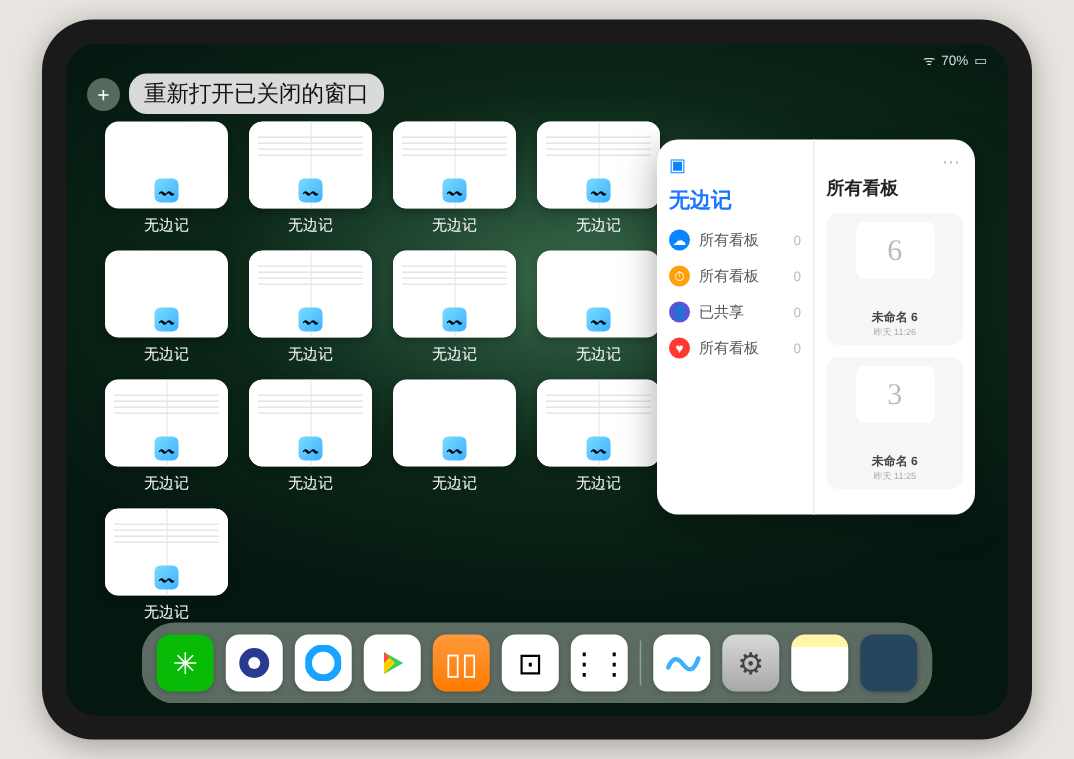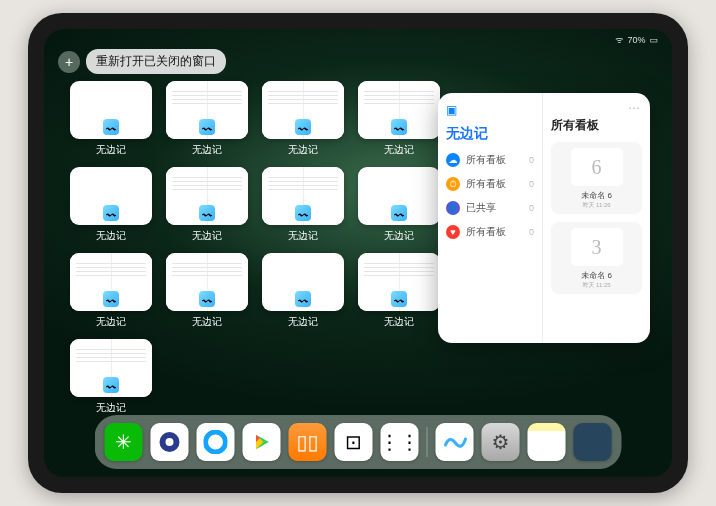--- a/index.html
+++ b/index.html
@@ -38,21 +38,21 @@
     width: 22px; height: 22px; border-radius: 11px;
     background: rgba(120,140,125,.7);
     color: #fff; font-size: 14px; font-weight: 300;
     display: flex; align-items: center; justify-content: center;
     cursor: pointer;
   }
   .reopen-label {
     background: rgba(240,240,240,.9);
     border-radius: 12px;
     padding: 4px 10px;
-    font-size: 12px; color: #111;
+    font-size: 15px; color: #111;
   }
   .app-grid {
     position: absolute; top: 52px; left: 24px;
     display: grid;
     grid-template-columns: repeat(4, 86px);
     grid-auto-rows: 82px;
     gap: 4px 10px;
   }
   .app-thumb {
     display: flex; flex-direction: column; align-items: center;
@@ -128,21 +128,21 @@
     background: #f6f6f6; border-radius: 8px;
     padding: 6px 4px 4px; margin-bottom: 8px;
     display: flex; flex-direction: column; align-items: center;
     cursor: pointer;
   }
   .board-canvas {
     width: 52px; height: 38px; background: #fff; border-radius: 5px;
     display: flex; align-items: center; justify-content: center;
     color: #bbb; font-size: 20px; font-family: cursive;
   }
-  .board-name { font-size: 8px; color: #444; margin-top: 4px; font-weight: 400; }
+  .board-name { font-size: 8px; color: #444; margin-top: 20px; font-weight: 700; }
   .board-sub { font-size: 6px; color: #aaa; }
 
   .dock {
     position: absolute; bottom: 8px; left: 50%;
     transform: translateX(-50%);
     display: flex; align-items: center; gap: 8px;
     background: rgba(200,210,200,.45);
     backdrop-filter: blur(12px);
     border-radius: 22px;
     padding: 8px 10px;

